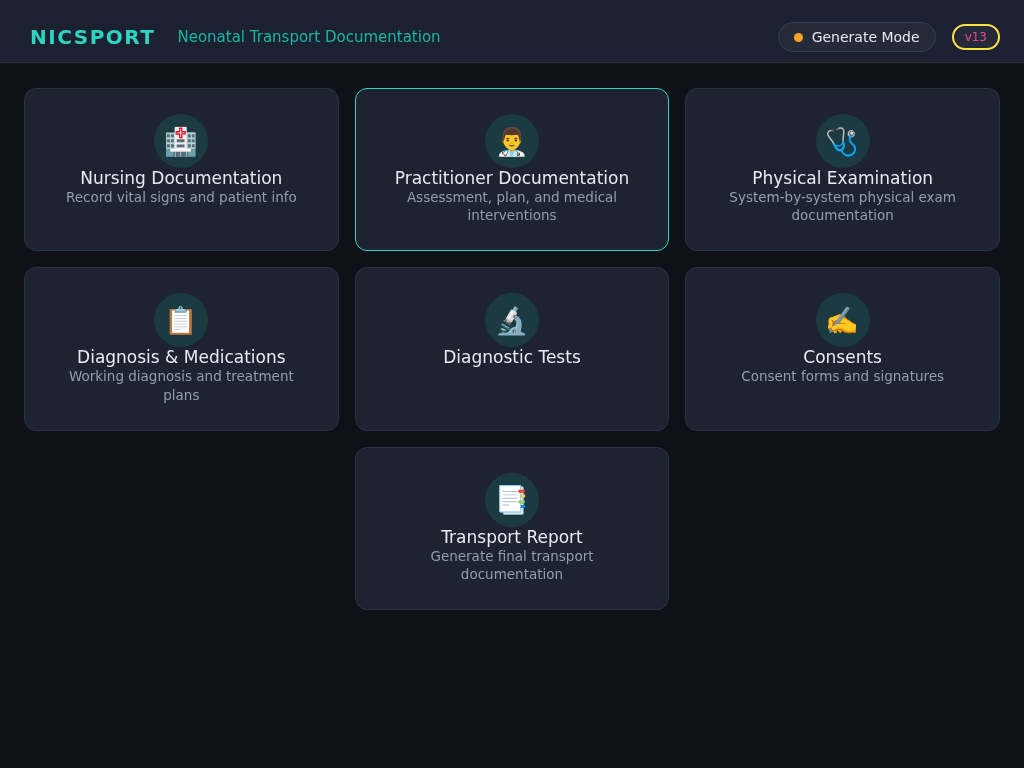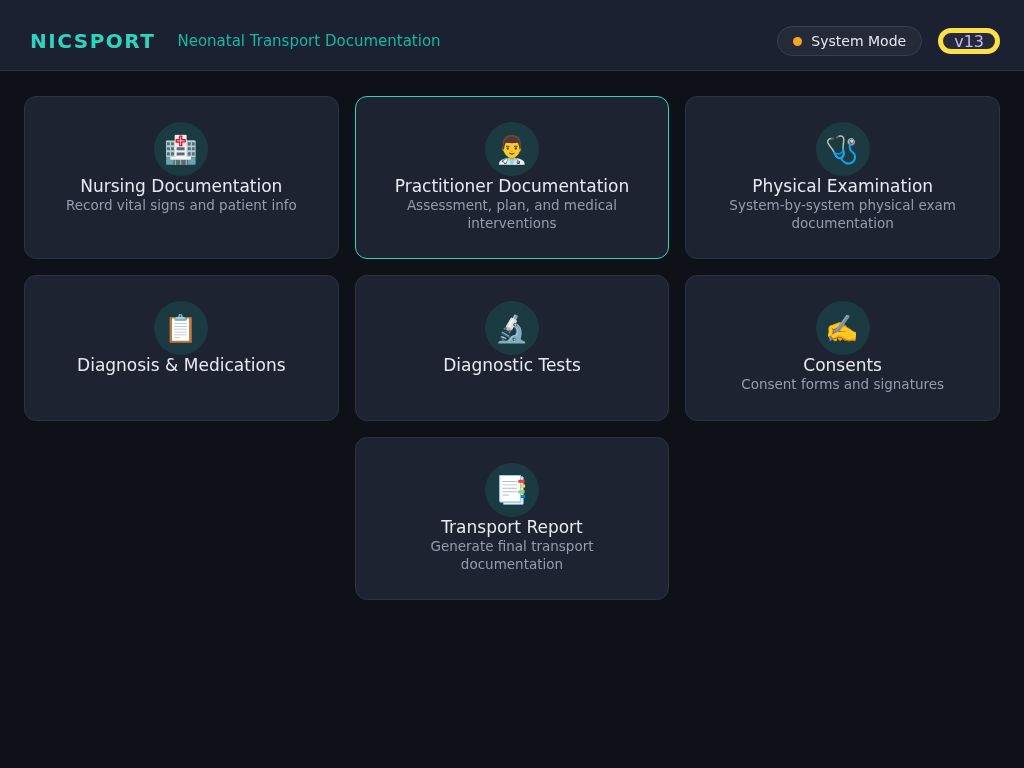--- a/index.html
+++ b/index.html
@@ -5,21 +5,21 @@
   * { margin: 0; padding: 0; box-sizing: border-box; }
   html, body {
     width: 1024px; height: 768px;
     background: var(--page-bg, #0e1218);
     font-family: "DejaVu Sans", "Liberation Sans", sans-serif;
     overflow: hidden;
   }
 
   
   .header {
-    height: 71px;
+    height: 63px;
     background: var(--header-bg, #1b2130);
     border-bottom: 1px solid var(--header-border, #2a3140);
     display: flex;
     align-items: center;
     padding: 12px 24px 0 30px;
   }
   .logo {
     color: var(--accent, #2dd4bf);
     font-size: 20px;
     font-weight: bold;
@@ -48,28 +48,28 @@
     color: #e4e8ef;
     font-size: 14px;
   }
   .offline-dot {
     width: 9px; height: 9px;
     border-radius: 50%;
     background: var(--offline-dot, #f5a623);
   }
   .version-badge {
     background: #242a38;
-    border: 5px solid #fde047;
+    border: 2px solid #fde047;
     border-radius: 13px;
     height: 26px;
     padding: 0 11px;
     display: flex;
     align-items: center;
-    color: #c4b5fd;
-    font-size: 16px;
+    color: #ec4899;
+    font-size: 12px;
   }
 
   
   .grid {
     padding: 25px 24px;
     display: grid;
     grid-template-columns: repeat(3, 1fr);
     gap: 16px;
   }
   .card {
@@ -108,21 +108,21 @@
 </style>
 </head>
 <body>
 
 <header class="header">
   <div class="logo">NICSPORT</div>
   <div class="header-subtitle">Neonatal Transport Documentation</div>
   <div class="header-right">
     <div class="offline-pill">
       <span class="offline-dot"></span>
-      <span>System Mode</span>
+      <span>Generate Mode</span>
     </div>
     <div class="version-badge">v13</div>
   </div>
 </header>
 
 <main class="grid">
 
   <div class="card">
     <div class="icon-circle">
       <span>🏥</span>
@@ -145,20 +145,21 @@
     </div>
     <div class="card-title">Physical Examination</div>
     <div class="card-subtitle">System-by-system physical exam documentation</div>
   </div>
 
   <div class="card">
     <div class="icon-circle">
       <span>📋</span>
     </div>
     <div class="card-title">Diagnosis &amp; Medications</div>
+    <div class="card-subtitle">Working diagnosis and treatment plans</div>
   </div>
 
   <div class="card">
     <div class="icon-circle">
       <span>🔬</span>
     </div>
     <div class="card-title">Diagnostic Tests</div>
   </div>
 
   <div class="card">

